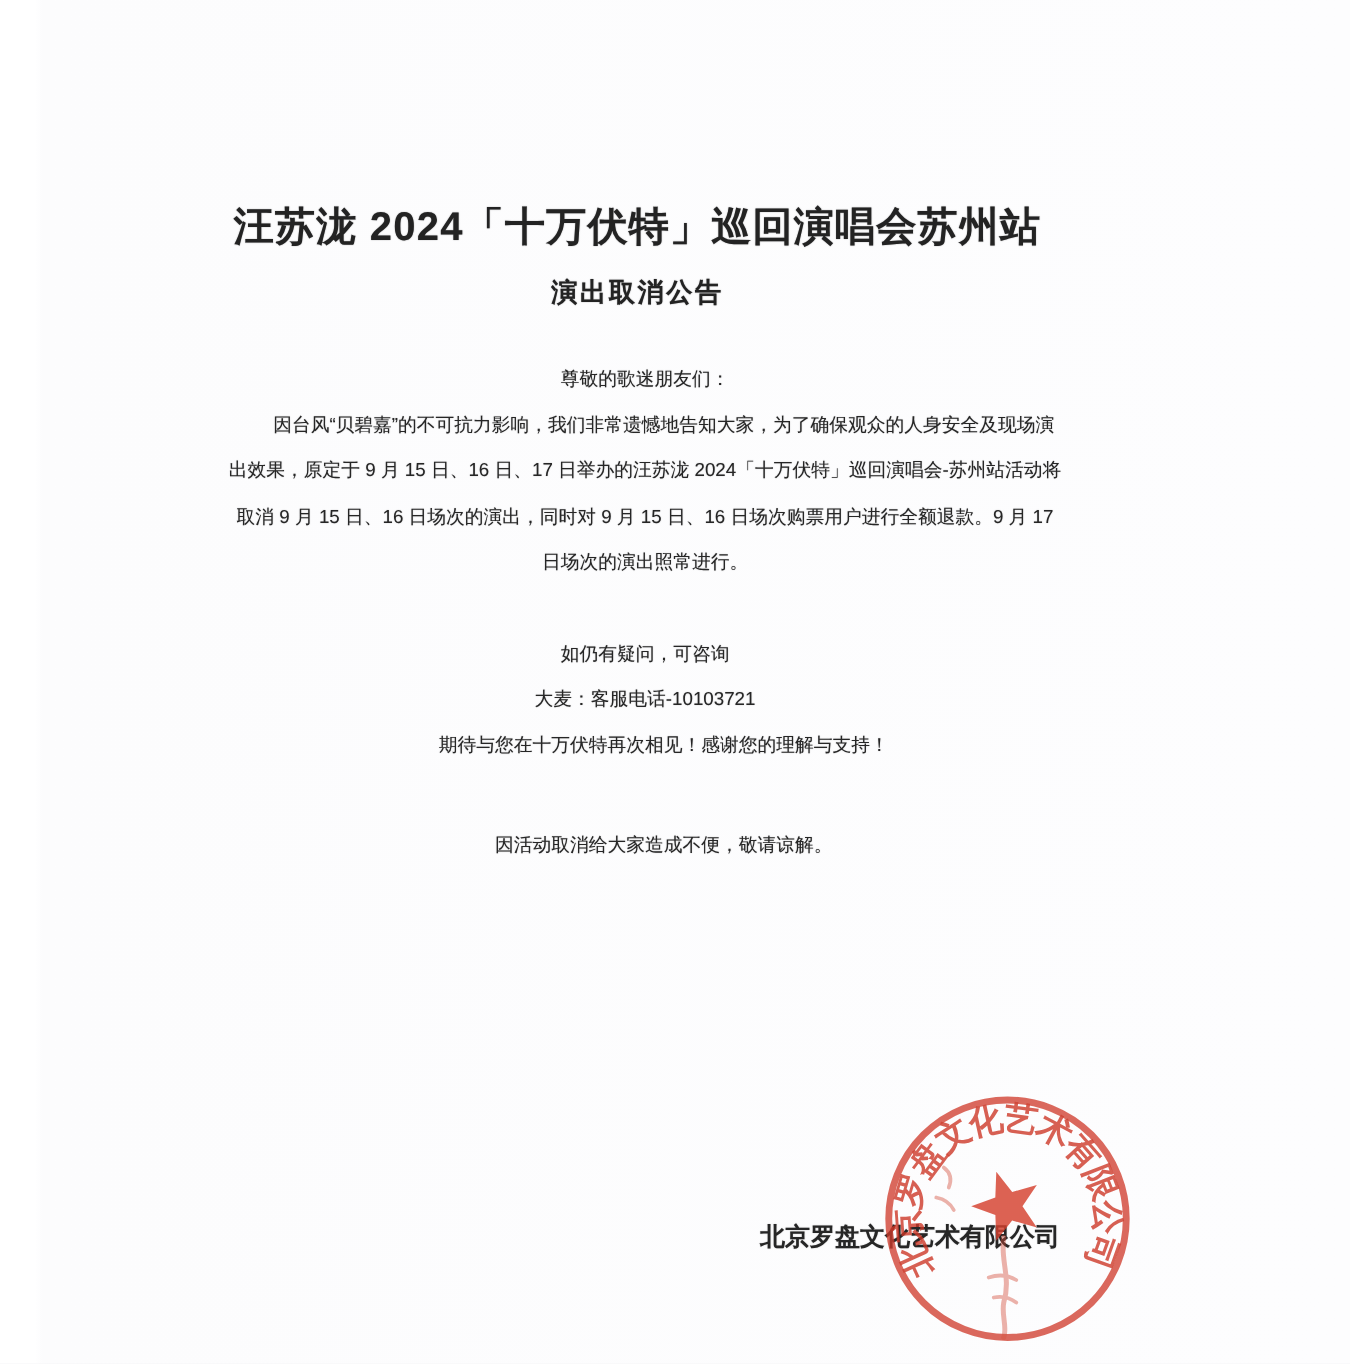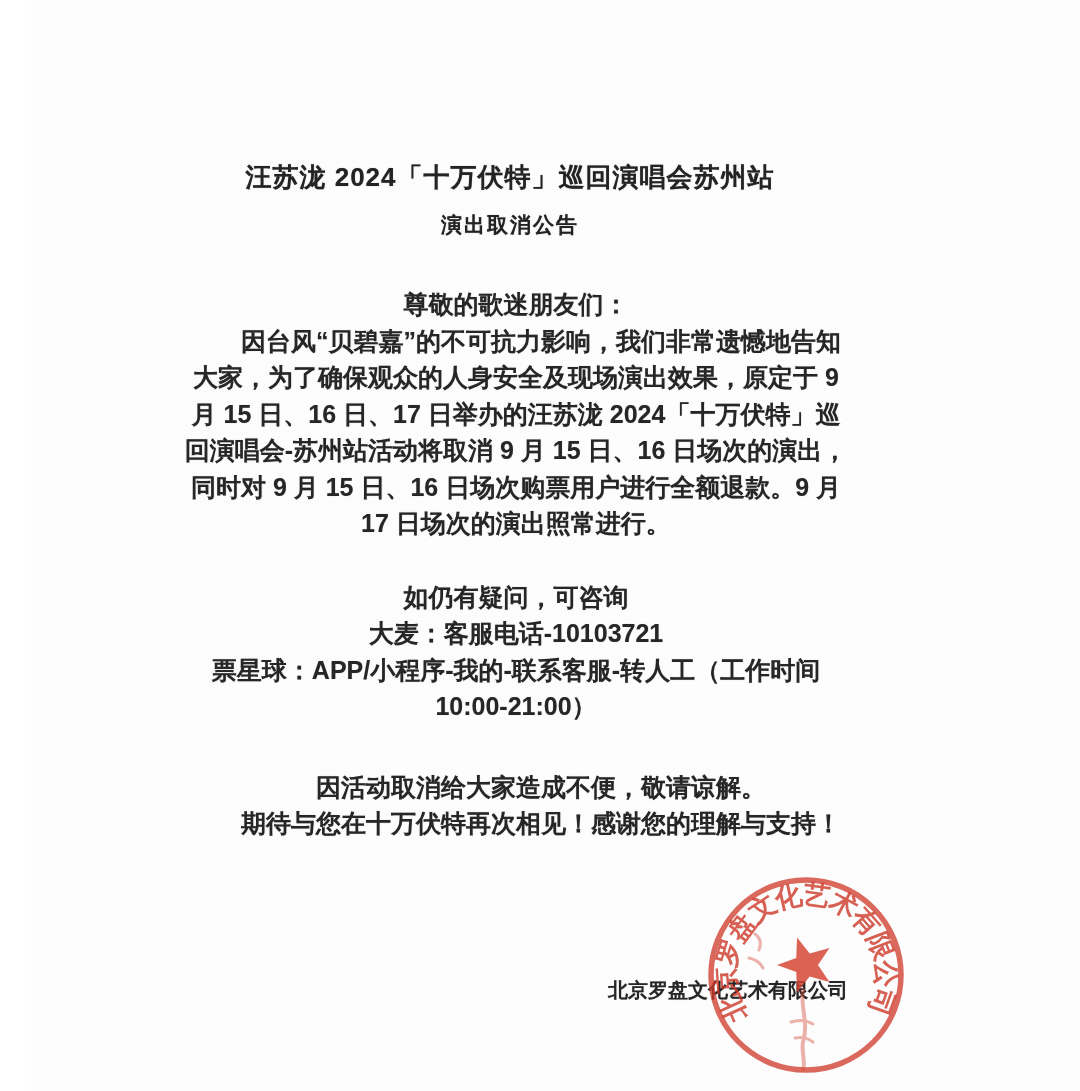--- a/index.html
+++ b/index.html
@@ -17,34 +17,34 @@
   }
   .title-block{
     position:absolute;
     left:170px;top:160px;width:680px;
     text-align:center;
     font-weight:700;
     color:#232323;
     text-shadow:0 0 1px rgba(0,0,0,.45);
   }
   .title-line1{
-    font-size:26px;
+    font-size:32px;
     letter-spacing:1px;
     margin:0;
   }
   .title-line2{
     font-size:21px;
     letter-spacing:2px;
     margin:16px 0 0 0;
   }
   .body-block{
     position:absolute;
     left:183px;top:286px;width:666px;
-    font-size:25px;
-    font-weight:700;
+    font-size:15px;
+    font-weight:400;
     line-height:36.5px;
     color:#262626;
     text-align:justify;
     text-shadow:0 0 1px rgba(0,0,0,.3);
   }
   .body-block p{margin:0;text-align:center;}
   .para{text-indent:2em;}
   .gap-before{margin-top:37px !important;}
   .big-gap-before{margin-top:44px !important;}
   .contact-line{text-align:left;}
@@ -85,24 +85,23 @@
     <h1 class="title-line1">汪苏泷 2024「十万伏特」巡回演唱会苏州站</h1>
     <h2 class="title-line2">演出取消公告</h2>
   </div>
 
   <div class="body-block">
     <p class="salutation">尊敬的歌迷朋友们：</p>
     <p class="para">因台风“贝碧嘉”的不可抗力影响，我们非常遗憾地告知大家，为了确保观众的人身安全及现场演出效果，原定于 9 月 15 日、16 日、17 日举办的汪苏泷 2024「十万伏特」巡回演唱会-苏州站活动将取消 9 月 15 日、16 日场次的演出，同时对 9 月 15 日、16 日场次购票用户进行全额退款。9 月 17 日场次的演出照常进行。</p>
 
     <p class="contact-line gap-before">如仍有疑问，可咨询</p>
     <p class="contact-line">大麦：客服电话-10103721</p>
-    <p class="contact-line">票星球：APP/小程序-我的-联系客服-转人工（工作时间 10:00-21:00）</p>
 
+    <p class="closing">期待与您在十万伏特再次相见！感谢您的理解与支持！</p>
     <p class="closing big-gap-before">因活动取消给大家造成不便，敬请谅解。</p>
-    <p class="closing">期待与您在十万伏特再次相见！感谢您的理解与支持！</p>
   </div>
 
   <div class="signature-block">
     <div class="company-line">北京罗盘文化艺术有限公司</div>
   </div>
 
   <svg class="stamp" viewBox="0 0 206 206" xmlns="http://www.w3.org/2000/svg">
     <circle class="ring" cx="103" cy="103" r="95"></circle>
     <g transform="translate(103,93) rotate(-18)">
       <path class="star" d="M0,-29 L7.1,-9.7 L27.6,-9.0 L11.4,3.7 L17.1,23.4 L0,12 L-17.1,23.4 L-11.4,3.7 L-27.6,-9.0 L-7.1,-9.7 Z"></path>

